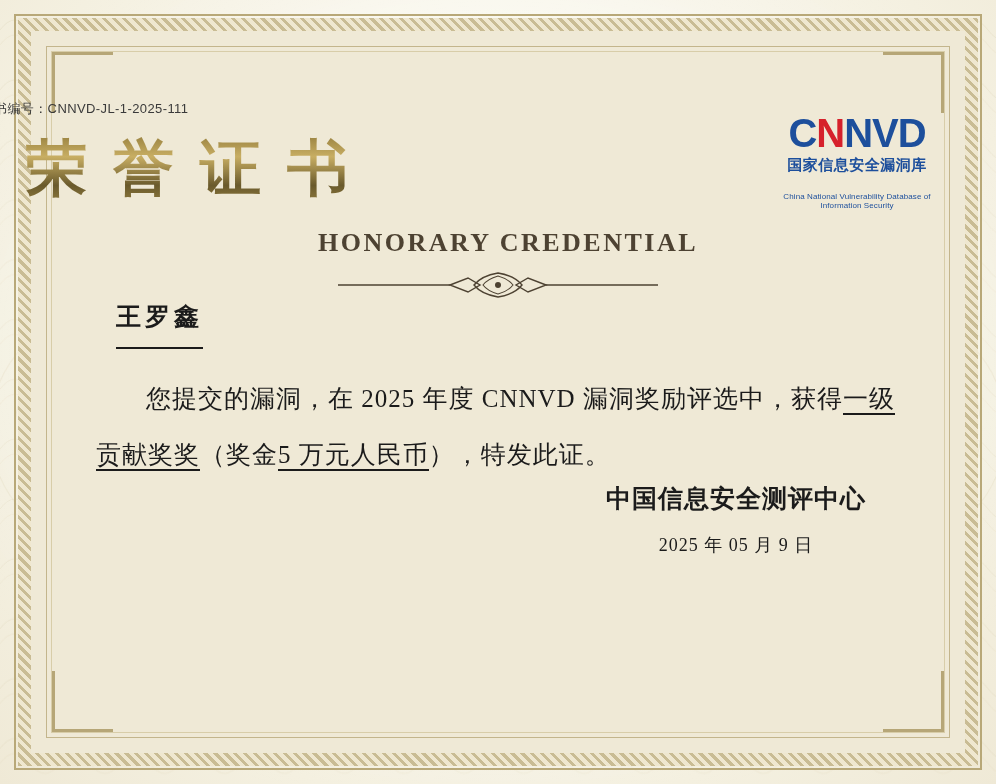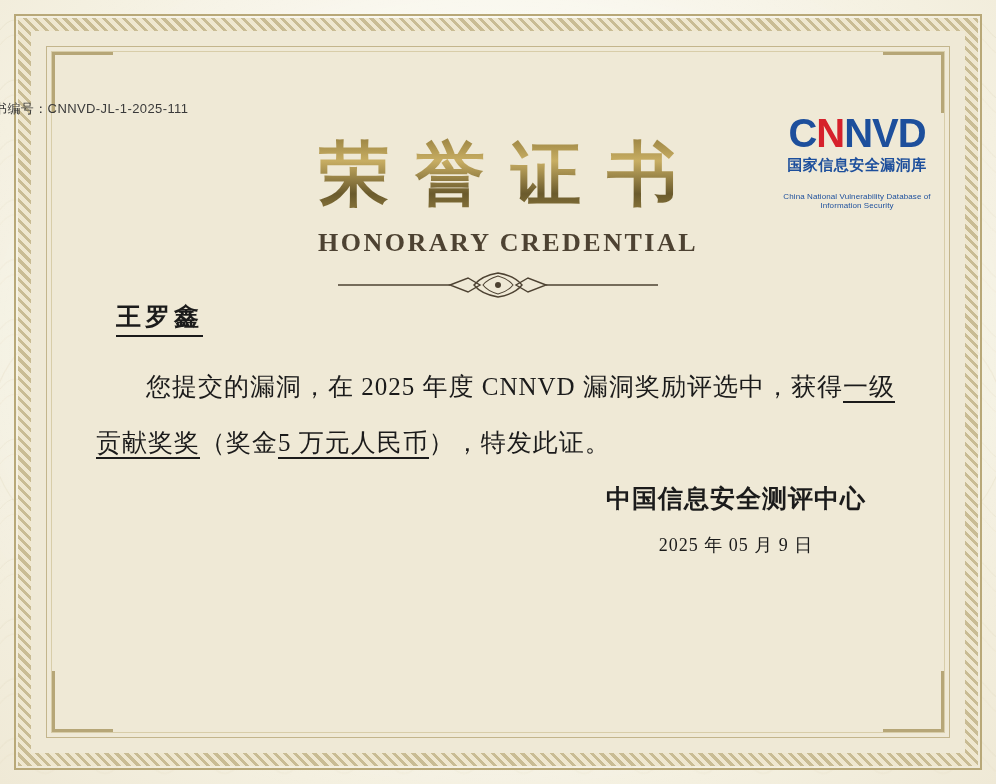--- a/index.html
+++ b/index.html
@@ -136,24 +136,24 @@
     color: #1d4f9c;
     letter-spacing: 0.1px;
   }
 
   
   .title-zh {
     position: absolute;
     left: 0;
     right: 0;
     top: 128px;
-    text-align: center;
-    font-family: "Liberation Serif", serif;
-    font-weight: bold;
-    font-size: 70px;
+    text-align: left;
+    font-family: "Liberation Serif", serif;
+    font-weight: bold;
+    font-size: 61px;
     letter-spacing: 26px;
     text-indent: 26px;
     color: #6b5a2e;
     background: linear-gradient(180deg, #8a7436 0%, #c8ae63 35%, #6a5a2c 70%, #9b8545 100%);
     -webkit-background-clip: text;
     background-clip: text;
     -webkit-text-fill-color: transparent;
     z-index: 5;
   }
   .title-en {
@@ -192,21 +192,21 @@
     z-index: 5;
     color: #1b1b1b;
   }
   .recipient {
     font-family: "Liberation Serif", serif;
     font-size: 25px;
     font-weight: bold;
     margin-left: 20px;
     display: inline-block;
     border-bottom: 2px solid #1b1b1b;
-    padding-bottom: 2px;
+    padding-bottom: 14px;
     letter-spacing: 4px;
   }
   .para {
     margin-top: 22px;
     font-family: "Liberation Serif", serif;
     font-size: 25px;
     line-height: 56px;
     letter-spacing: 1px;
     text-indent: 50px;
   }

